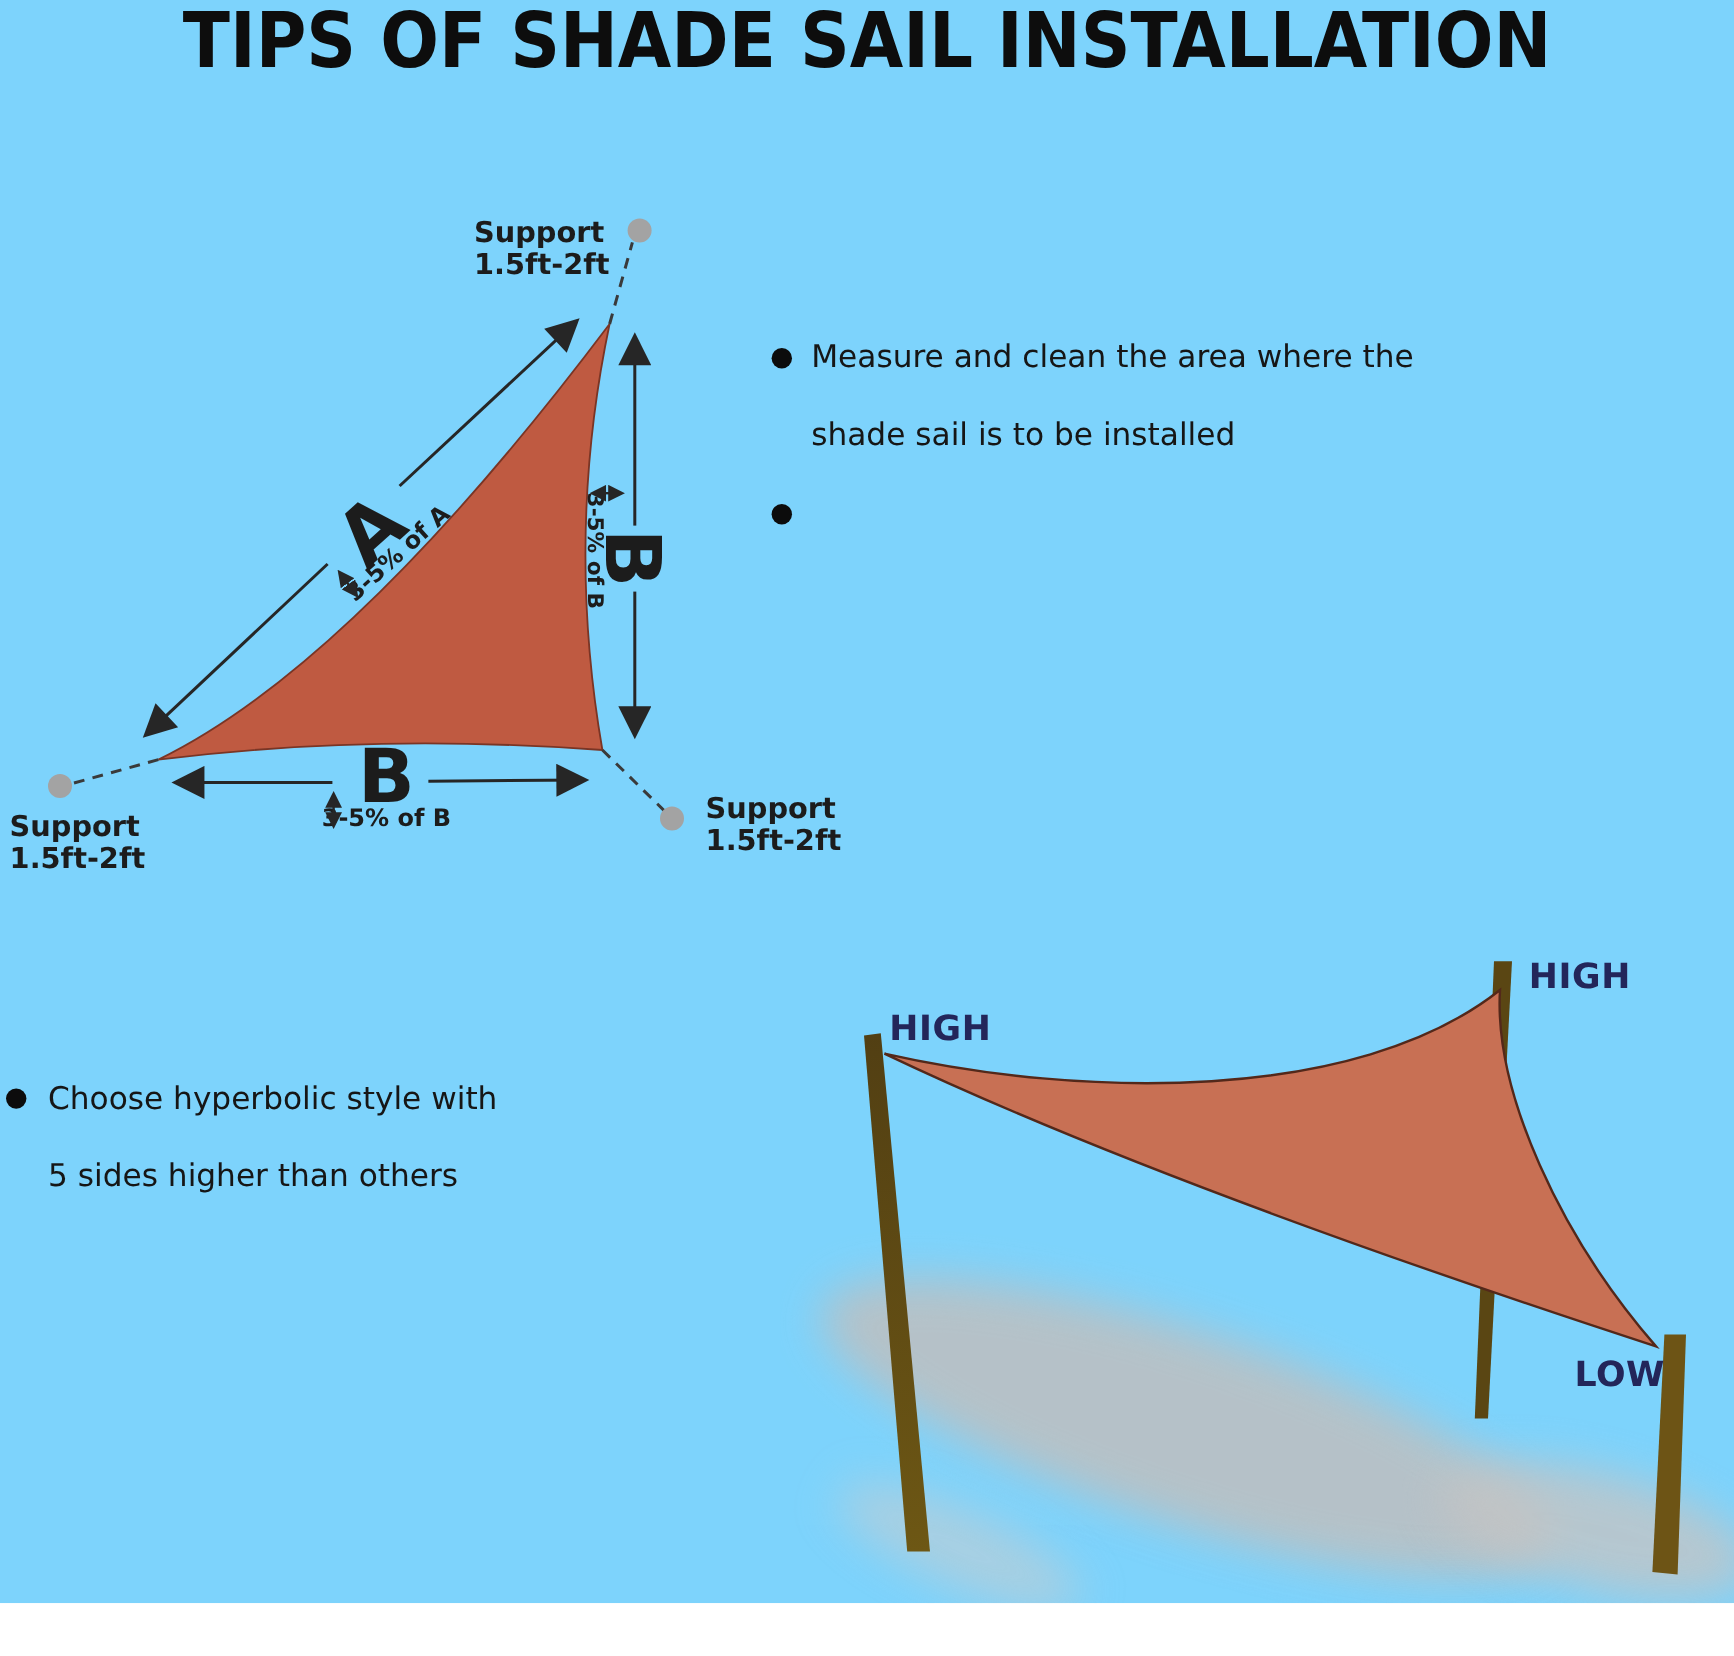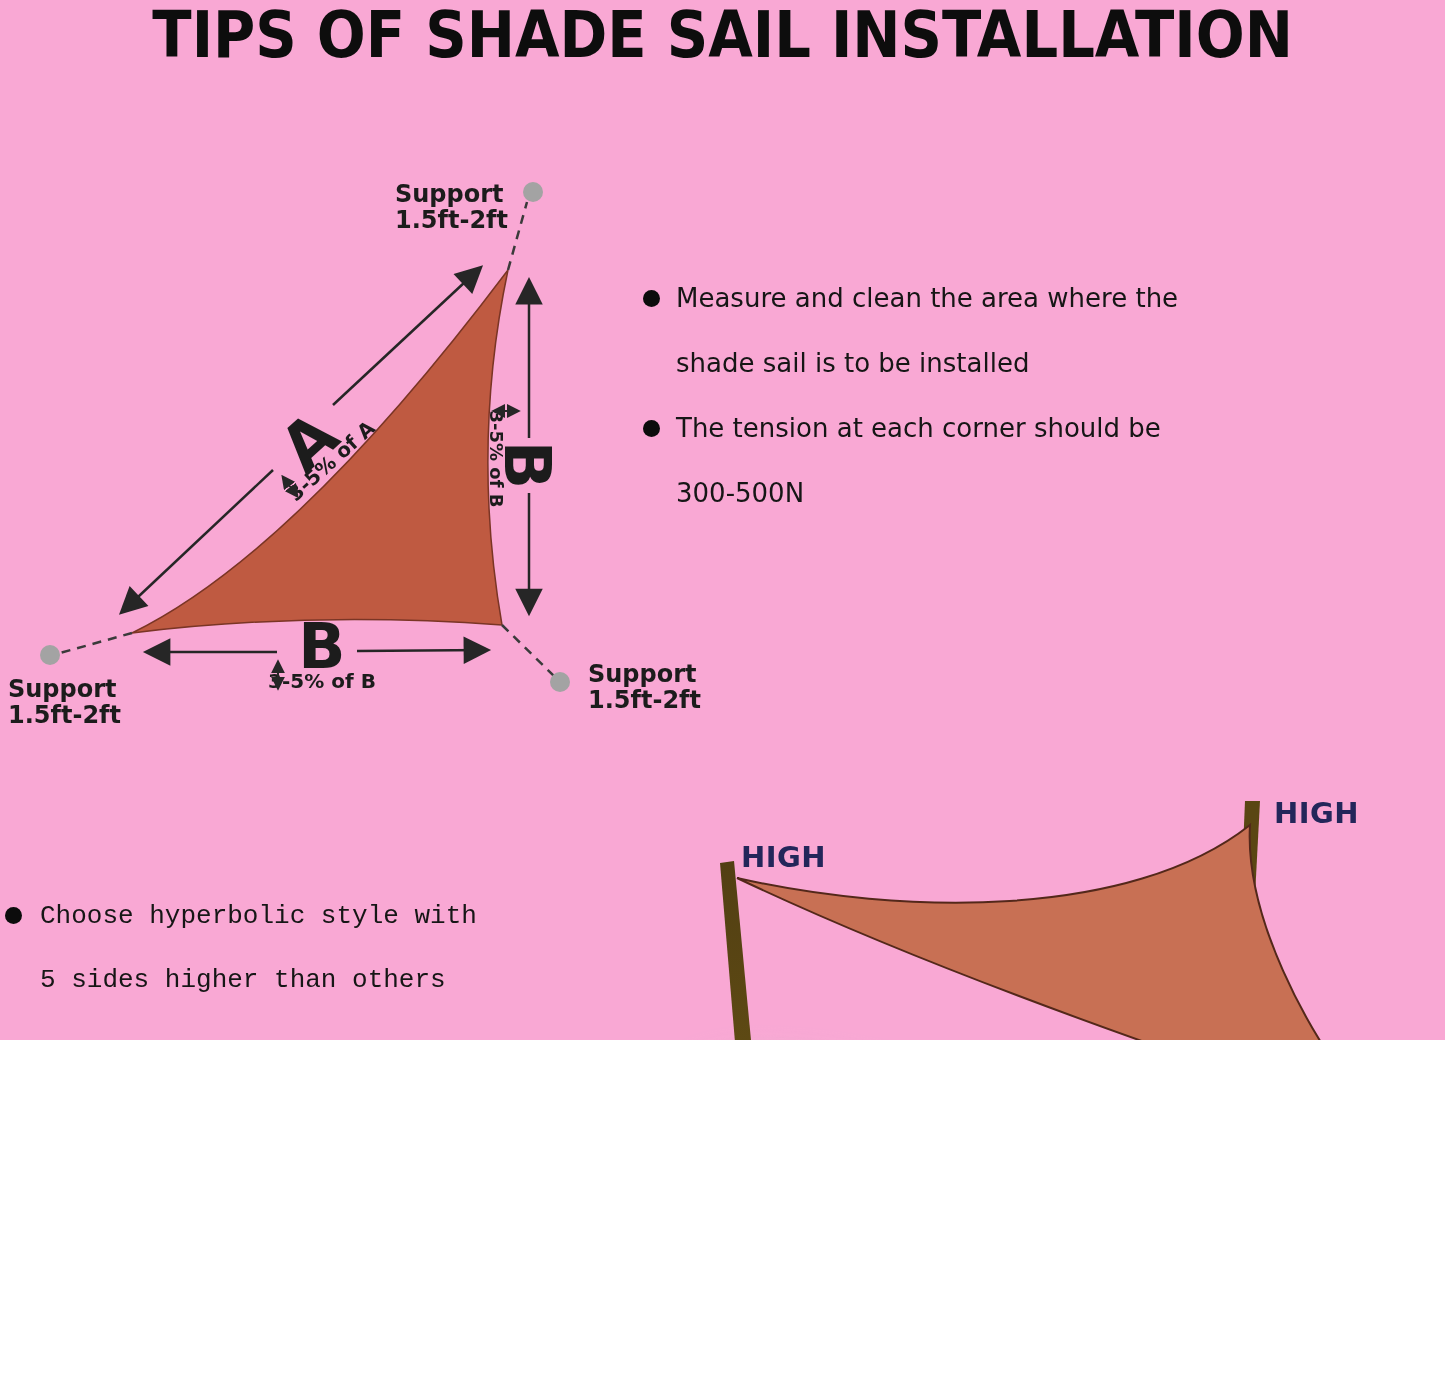--- a/index.html
+++ b/index.html
@@ -1,34 +1,34 @@
 <!DOCTYPE html>
 <html><head>
 <meta charset="utf-8">
 <style>
   html,body{margin:0;padding:0;background:#fff;}
-  .page{position:relative;width:1445px;height:1040px;background:#f9a8d4;overflow:hidden;
+  .page{position:relative;width:1445px;height:1336px;background:#7dd3fc;overflow:hidden;
         font-family:"DejaVu Sans","Liberation Sans",sans-serif;color:#151515;}
 
   
   .title{position:absolute;top:2px;left:0;width:100%;text-align:center;white-space:nowrap;}
   .title span{display:inline-block;font-size:64px;font-weight:bold;letter-spacing:0px;
               transform:scaleX(0.90);transform-origin:center;color:#0d0d0d;line-height:66px;}
 
   
   .bullets{position:absolute;}
   .bullets-right{left:643px;top:266px;width:800px;}
   .bullets-left{left:5px;top:884px;width:620px;}
   .bullet{display:flex;align-items:flex-start;}
   .bdot{flex:0 0 auto;width:17px;height:17px;border-radius:50%;background:#0c0c0c;}
   .bullets-right .bdot{margin:24px 16px 0 0;}
   .bullets-left  .bdot{margin:23px 18px 0 0;}
   .blines{font-size:26px;color:#161616;}
   .bullets-right .blines{line-height:65px;}
-  .bullets-left  .blines{line-height:64px;font-family:Liberation Mono, monospace;}
+  .bullets-left  .blines{line-height:64px;}
 
   
   .svg-label{font-family:"DejaVu Sans","Liberation Sans",sans-serif;font-weight:bold;fill:#1c1c1c;}
   .support-t{font-size:24px;}
   .big-letter{font-size:64px;}
   .big-letter-b{font-size:62px;}
   .sag-t{font-size:20px;}
   .sag-t-sm{font-size:18px;}
 
   
@@ -102,24 +102,20 @@
   <div class="bullets bullets-right">
     <div class="bullet">
       <span class="bdot"></span>
       <div class="blines">
         <div>Measure and clean the area where the</div>
         <div>shade sail is to be installed</div>
       </div>
     </div>
     <div class="bullet">
       <span class="bdot"></span>
-      <div class="blines">
-        <div>The tension at each corner should be</div>
-        <div>300-500N</div>
-      </div>
     </div>
   </div>
 
   <div class="bullets bullets-left">
     <div class="bullet">
       <span class="bdot"></span>
       <div class="blines">
         <div>Choose hyperbolic style with</div>
         <div>5 sides higher than others</div>
       </div>

